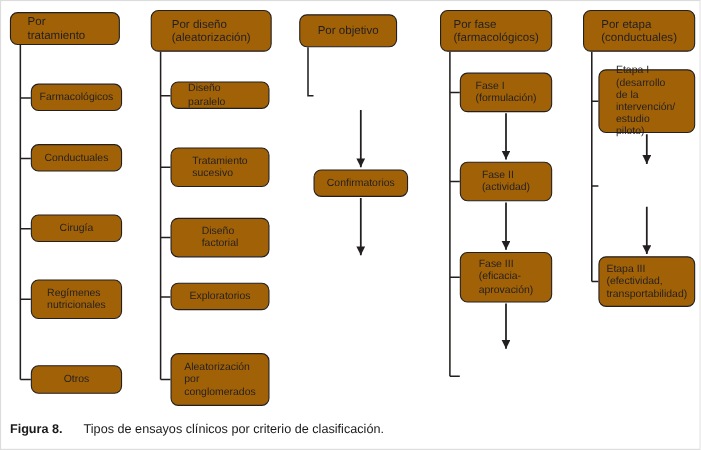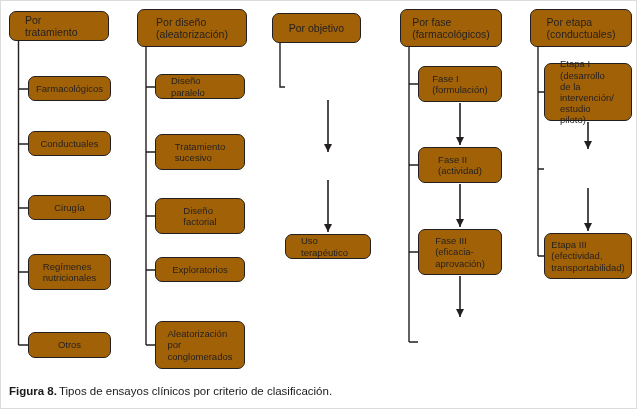--- a/index.html
+++ b/index.html
@@ -28,21 +28,21 @@
     z-index:2;
   }
   .box.header{font-size:10.5px;}
   .ln{stroke:#231f20;stroke-width:1.4;fill:none;}
   .arr{stroke:#231f20;stroke-width:1.6;fill:none;}
   #caption{
     position:absolute;left:8px;top:384px;width:620px;
     font-size:11.5px;color:#1a1a1a;
   }
   #caption b{font-weight:bold;}
-  #caption span{margin-left:2px;}
+  #caption span{margin-left:19px;}
 </style>
 </head>
 <body>
 
 <div id="canvas">
 
   <svg id="connectors" width="637" height="409" viewBox="0 0 637 409">
     <defs>
       <marker id="arrowhead" markerWidth="9" markerHeight="9" refX="8" refY="4" orient="auto" markerUnits="userSpaceOnUse">
         <path d="M0 0 L8 4 L0 8 Z" fill="#231f20"></path>
@@ -81,21 +81,21 @@
   <div class="box" style="left:154px;top:133px;width:90px;height:36px">Tratamiento
 sucesivo</div>
   <div class="box" style="left:154px;top:197px;width:90px;height:36px">Diseño
 factorial</div>
   <div class="box" style="left:154px;top:256px;width:90px;height:25px">Exploratorios</div>
   <div class="box" style="left:154px;top:320px;width:90px;height:48px">Aleatorización
 por
 conglomerados</div>
 
   <div class="box header" style="left:271px;top:12px;width:89px;height:30px">Por objetivo</div>
-  <div class="box" style="left:284px;top:233px;width:86px;height:25px">Uso terapéutico</div>
+  <div class="box" style="left:284px;top:153px;width:86px;height:25px">Confirmatorios</div>
 
   <div class="box header" style="left:399px;top:8px;width:102px;height:38px">Por fase
 (farmacológicos)</div>
   <div class="box" style="left:417px;top:65px;width:84px;height:36px">Fase I
 (formulación)</div>
   <div class="box" style="left:417px;top:146px;width:84px;height:36px">Fase II
 (actividad)</div>
   <div class="box" style="left:417px;top:228px;width:84px;height:46px">Fase III
 (eficacia-
 aprovación)</div>

